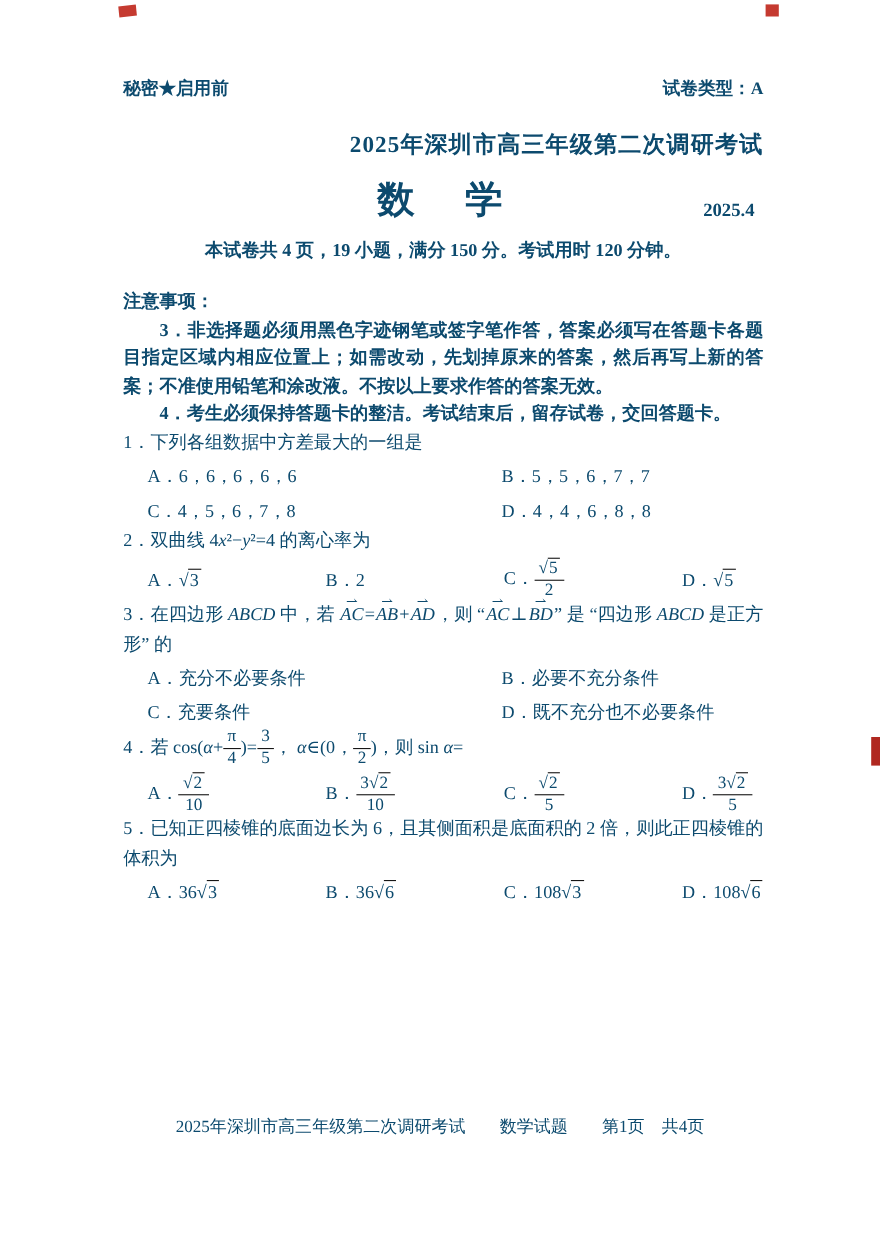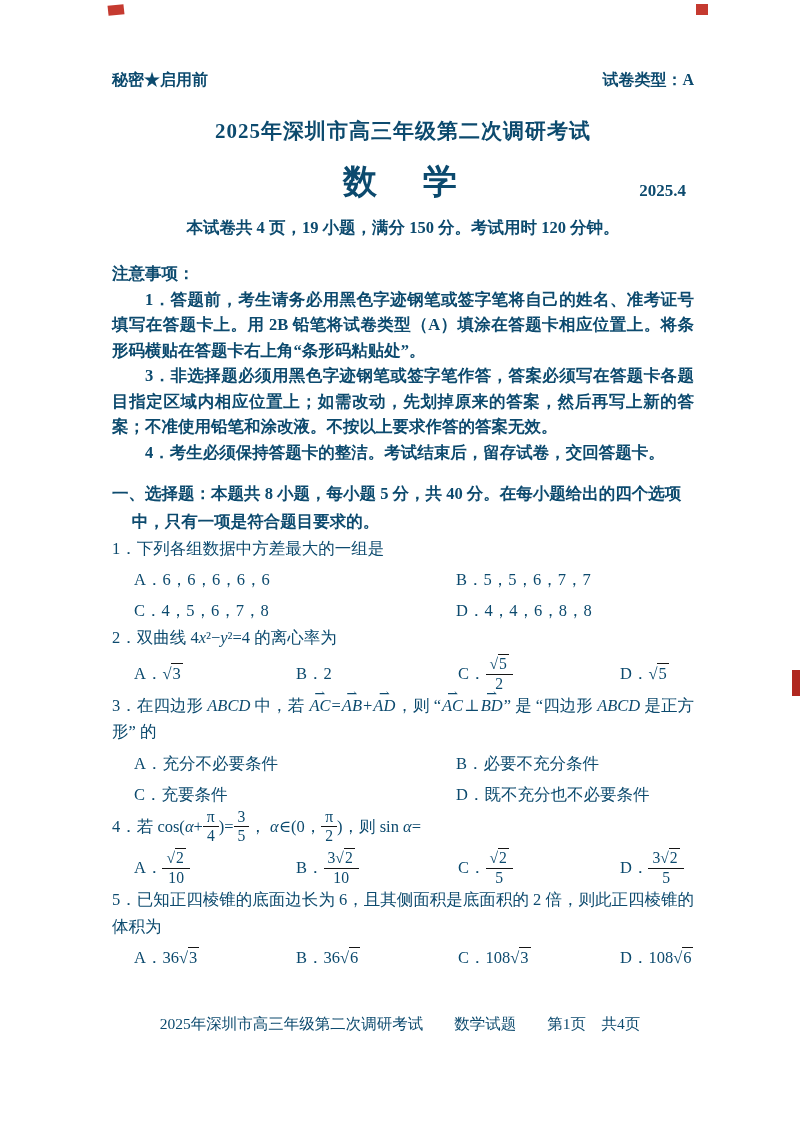--- a/index.html
+++ b/index.html
@@ -1,20 +1,20 @@
 <!DOCTYPE html>
 <html><head>
 <meta charset="utf-8">
 <style>
   html,body{margin:0;padding:0;background:#ffffff;}
   .page{position:relative;width:800px;height:1131px;background:#ffffff;color:#0c4a6e;
         font-family:"Liberation Serif","DejaVu Serif",serif;overflow:hidden;}
   .content{padding:70px 106px 0 112px;}
   .topline{display:flex;justify-content:space-between;font-size:16px;font-weight:bold;}
-  .title{margin:26px 0 0 0;text-align:center;font-size:21px;font-weight:bold;letter-spacing:1px;}
+  .title{margin:26px 0 0 0;text-align:right;font-size:21px;font-weight:bold;letter-spacing:1px;}
   .subject-row{position:relative;text-align:center;margin-top:14px;height:48px;}
   .subject{font-size:34px;font-weight:bold;letter-spacing:6px;}
   .date{position:absolute;right:8px;bottom:6px;font-size:17px;font-weight:bold;}
   .exam-info{text-align:center;font-weight:bold;font-size:16.5px;margin-top:10px;}
   .notice{margin-top:22px;font-weight:bold;font-size:16.5px;line-height:1.55;}
   .notice-title{margin:0;}
   .notice p{margin:0;text-indent:2em;text-align:justify;}
   .section-heading{margin-top:14px;font-weight:bold;font-size:16.5px;line-height:1.7;
                    padding-left:1.2em;text-indent:-1.2em;}
   .question{margin-top:0;font-size:16.5px;line-height:1.6;}
@@ -59,26 +59,24 @@
 
     <div class="subject-row">
       <span class="subject">数　学</span>
       <span class="date">2025.4</span>
     </div>
 
     <div class="exam-info">本试卷共 4 页，19 小题，满分 150 分。考试用时 120 分钟。</div>
 
     <div class="notice">
       <div class="notice-title">注意事项：</div>
-      <p>1．答题前，考生请务必用黑色字迹钢笔或签字笔将自己的姓名、准考证号填写在答题卡上。用 2B 铅笔将试卷类型（A）填涂在答题卡相应位置上。将条形码横贴在答题卡右上角“条形码粘贴处”。</p>
       <p>3．非选择题必须用黑色字迹钢笔或签字笔作答，答案必须写在答题卡各题目指定区域内相应位置上；如需改动，先划掉原来的答案，然后再写上新的答案；不准使用铅笔和涂改液。不按以上要求作答的答案无效。</p>
       <p>4．考生必须保持答题卡的整洁。考试结束后，留存试卷，交回答题卡。</p>
     </div>
 
-    <div class="section-heading">一、选择题：本题共 8 小题，每小题 5 分，共 40 分。在每小题给出的四个选项中，只有一项是符合题目要求的。</div>
 
     <div class="question">
       <div class="q-stem">1．下列各组数据中方差最大的一组是</div>
       <div class="options cols2">
         <span class="opt">A．6，6，6，6，6</span>
         <span class="opt">B．5，5，6，7，7</span>
       </div>
       <div class="options cols2">
         <span class="opt">C．4，5，6，7，8</span>
         <span class="opt">D．4，4，6，8，8</span>

